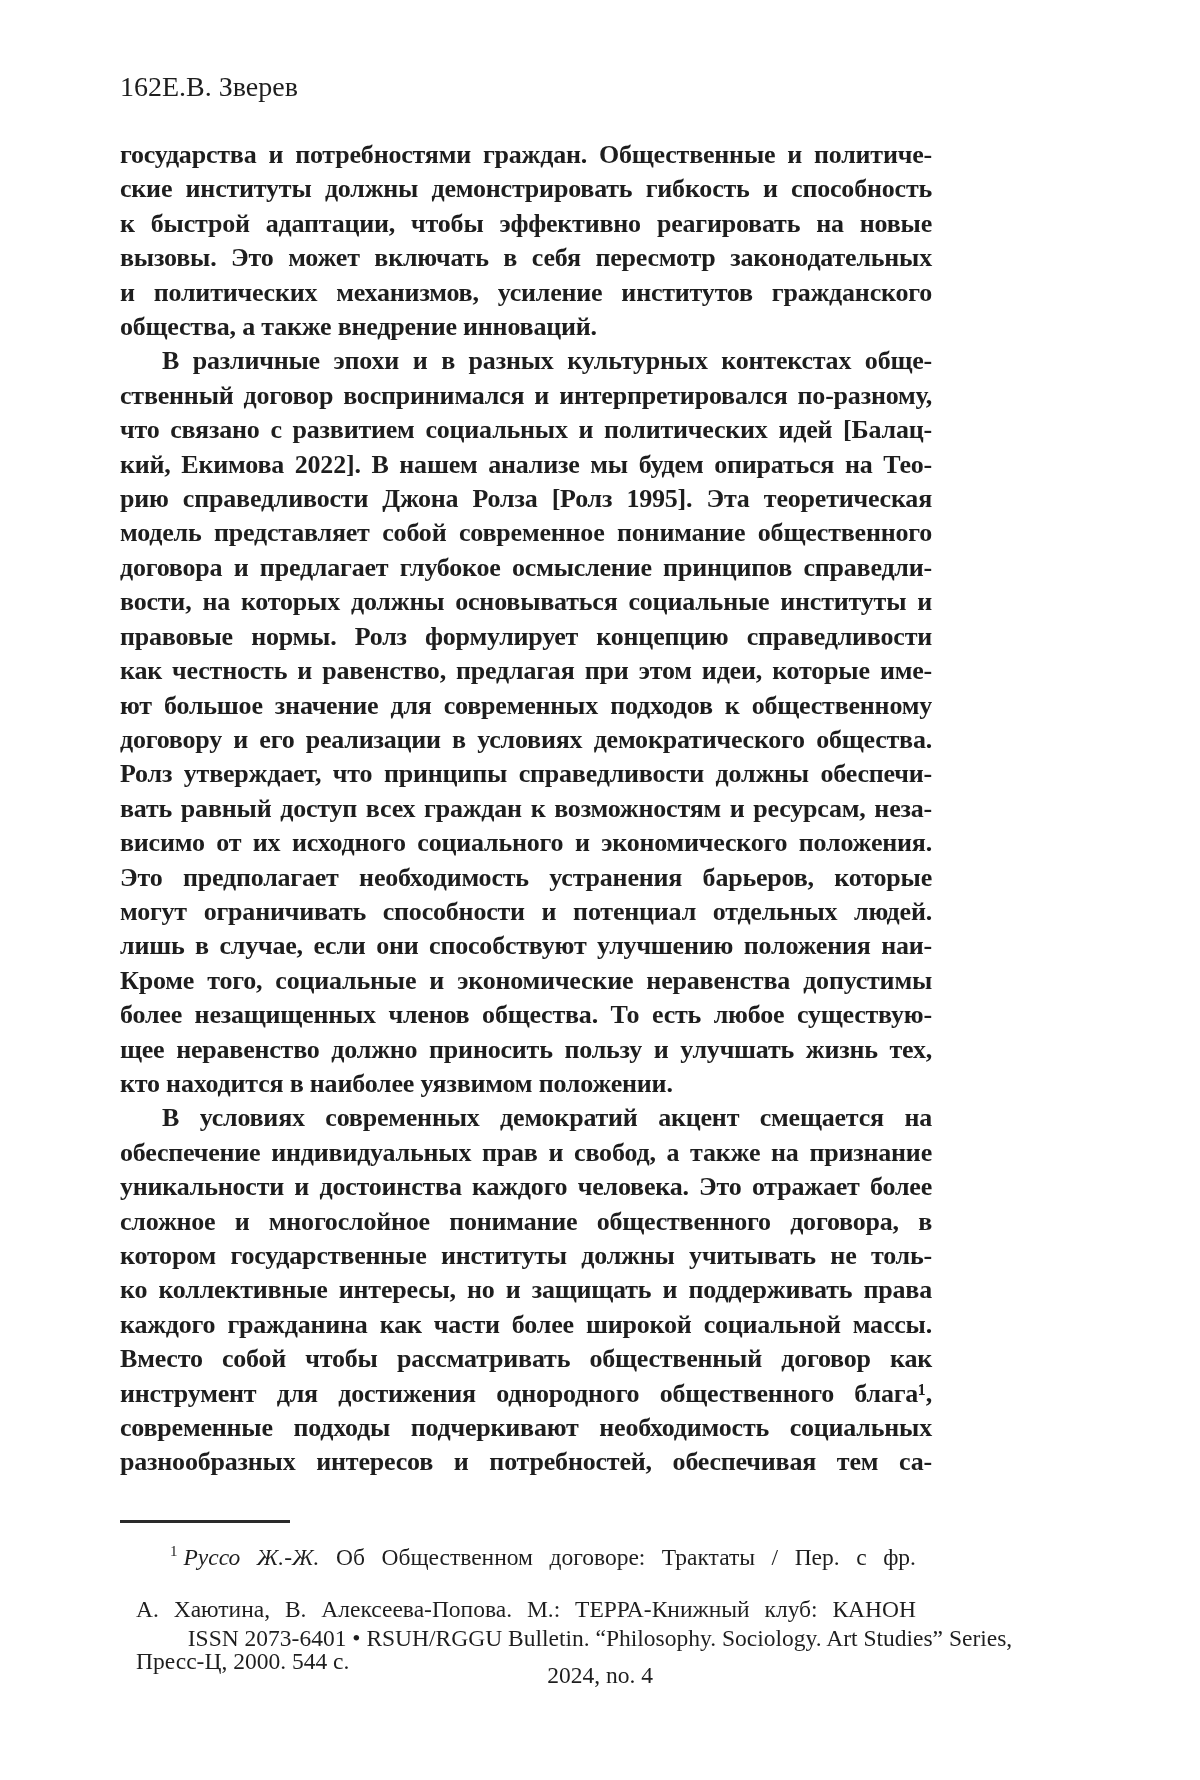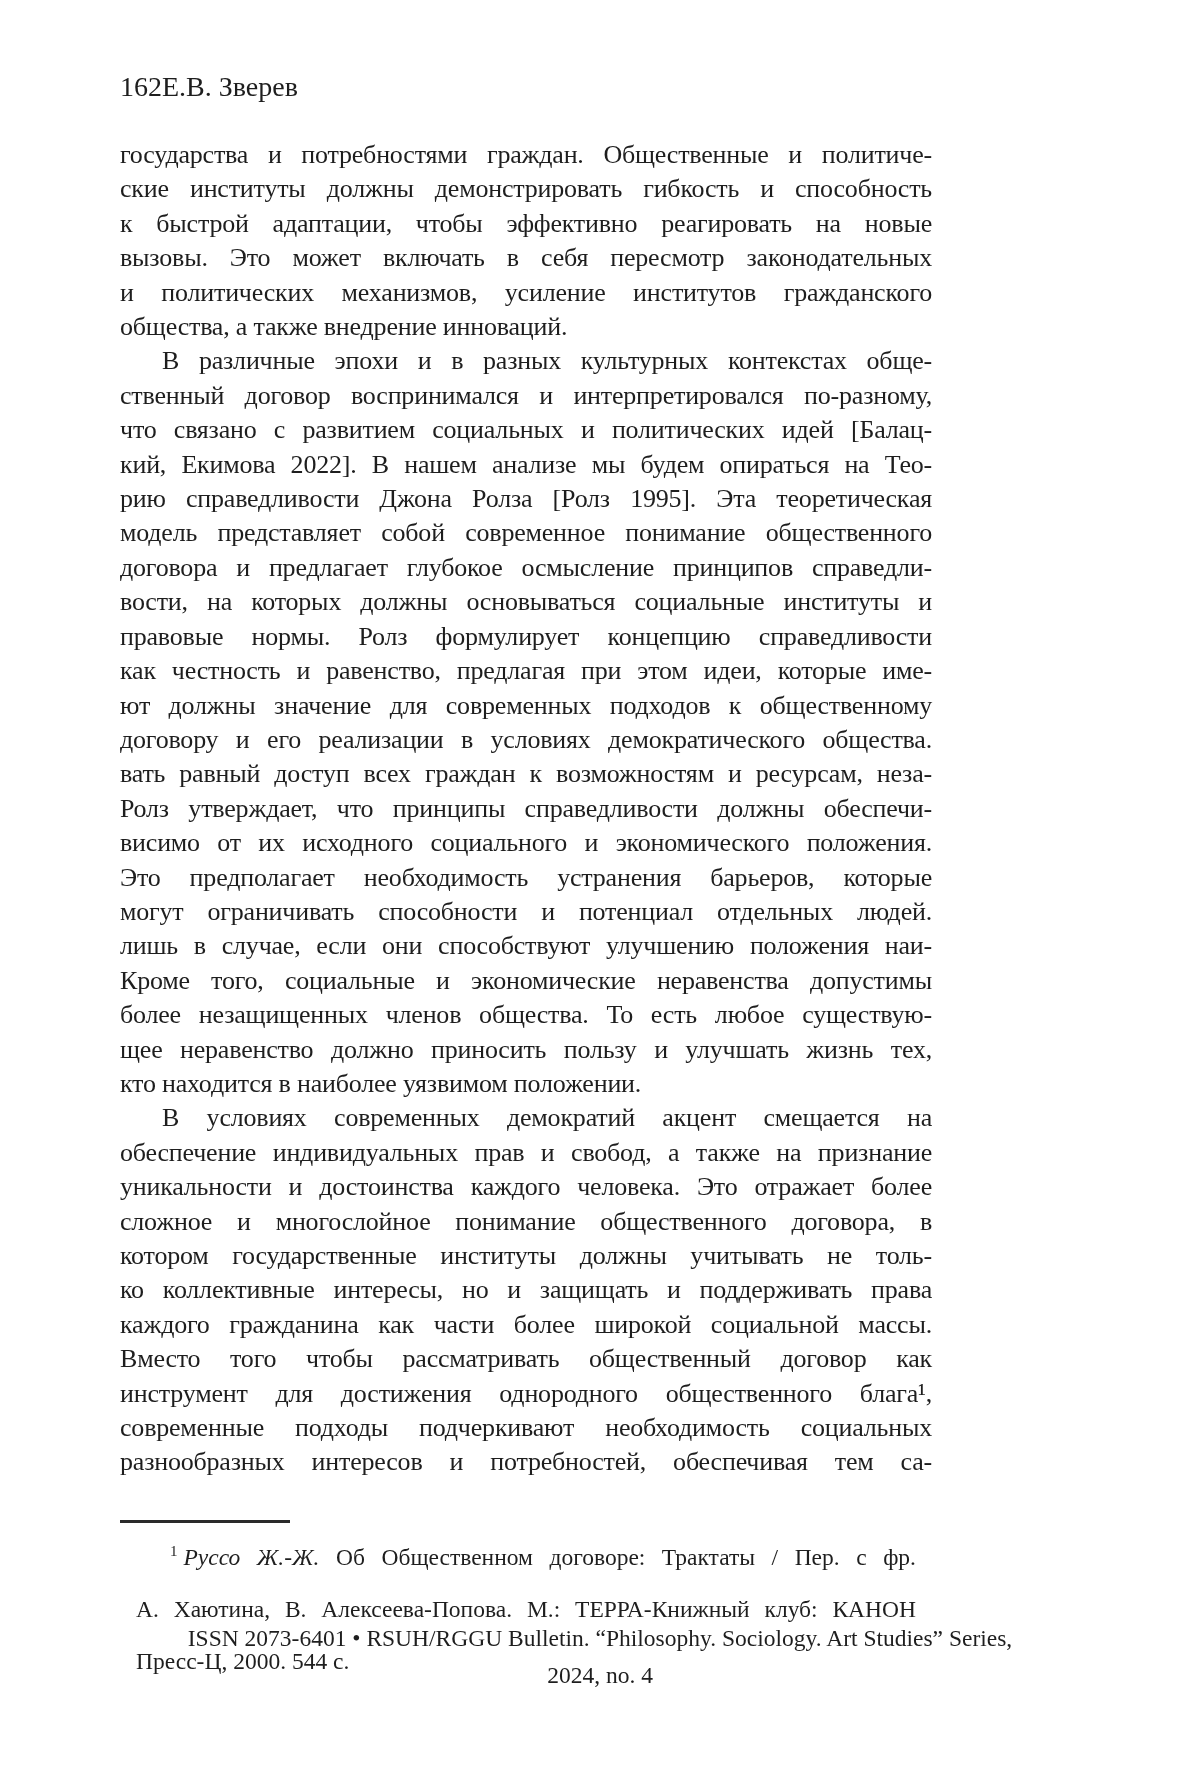--- a/index.html
+++ b/index.html
@@ -24,20 +24,21 @@
     justify-content: flex-start;
     align-items: baseline;
     font-size: 28px;
     line-height: 30px;
   }
   .body-text {
     margin-top: 36px;
     font-size: 26px;
     line-height: 34.4px;
     letter-spacing: -0.2px;
+    font-weight: bold;
   }
   .line {
     text-align: justify;
     text-align-last: justify;
     white-space: normal;
   }
   .line.lastleft { text-align-last: left; }
   .line.indent { text-indent: 42px; }
   .footnote {
     margin-top: 40px;
@@ -86,40 +87,40 @@
         <div class="line indent">В различные эпохи и в разных культурных контекстах обще-</div>
         <div class="line">ственный договор воспринимался и интерпретировался по-разному,</div>
         <div class="line">что связано с развитием социальных и политических идей [Балац-</div>
         <div class="line">кий, Екимова 2022]. В нашем анализе мы будем опираться на Тео-</div>
         <div class="line">рию справедливости Джона Ролза [Ролз 1995]. Эта теоретическая</div>
         <div class="line">модель представляет собой современное понимание общественного</div>
         <div class="line">договора и предлагает глубокое осмысление принципов справедли-</div>
         <div class="line">вости, на которых должны основываться социальные институты и</div>
         <div class="line">правовые нормы. Ролз формулирует концепцию справедливости</div>
         <div class="line">как честность и равенство, предлагая при этом идеи, которые име-</div>
-        <div class="line">ют должны значение для современных подходов к общественному</div>
+        <div class="line">ют большое значение для современных подходов к общественному</div>
         <div class="line">договору и его реализации в условиях демократического общества.</div>
+        <div class="line">Ролз утверждает, что принципы справедливости должны обеспечи-</div>
         <div class="line">вать равный доступ всех граждан к возможностям и ресурсам, неза-</div>
-        <div class="line">Ролз утверждает, что принципы справедливости должны обеспечи-</div>
         <div class="line">висимо от их исходного социального и экономического положения.</div>
         <div class="line">Это предполагает необходимость устранения барьеров, которые</div>
         <div class="line">могут ограничивать способности и потенциал отдельных людей.</div>
         <div class="line">лишь в случае, если они способствуют улучшению положения наи-</div>
         <div class="line">Кроме того, социальные и экономические неравенства допустимы</div>
         <div class="line">более незащищенных членов общества. То есть любое существую-</div>
         <div class="line">щее неравенство должно приносить пользу и улучшать жизнь тех,</div>
         <div class="line lastleft">кто находится в наиболее уязвимом положении.</div>
         <div class="line indent">В условиях современных демократий акцент смещается на</div>
         <div class="line">обеспечение индивидуальных прав и свобод, а также на признание</div>
         <div class="line">уникальности и достоинства каждого человека. Это отражает более</div>
         <div class="line">сложное и многослойное понимание общественного договора, в</div>
         <div class="line">котором государственные институты должны учитывать не толь-</div>
         <div class="line">ко коллективные интересы, но и защищать и поддерживать права</div>
         <div class="line">каждого гражданина как части более широкой социальной массы.</div>
-        <div class="line">Вместо того чтобы рассматривать общественный договор как</div>
+        <div class="line">Вместо собой чтобы рассматривать общественный договор как</div>
         <div class="line">инструмент для достижения однородного общественного блага¹,</div>
         <div class="line">современные подходы подчеркивают необходимость социальных</div>
         <div class="line">разнообразных интересов и потребностей, обеспечивая тем са-</div>
       </main>
 
     <section class="footnote">
       <hr class="footnote-rule">
       <p class="footnote-line first justify"><sup>1</sup><i>Руссо Ж.-Ж.</i> <span>Об Общественном договоре: Трактаты / Пер. с фр.</span></p>
       <p class="footnote-line justify">А. Хаютина, В. Алексеева-Попова. М.: ТЕРРА-Книжный клуб: КАНОН</p>
       <p class="footnote-line">Пресс-Ц, 2000. 544 с.</p>

